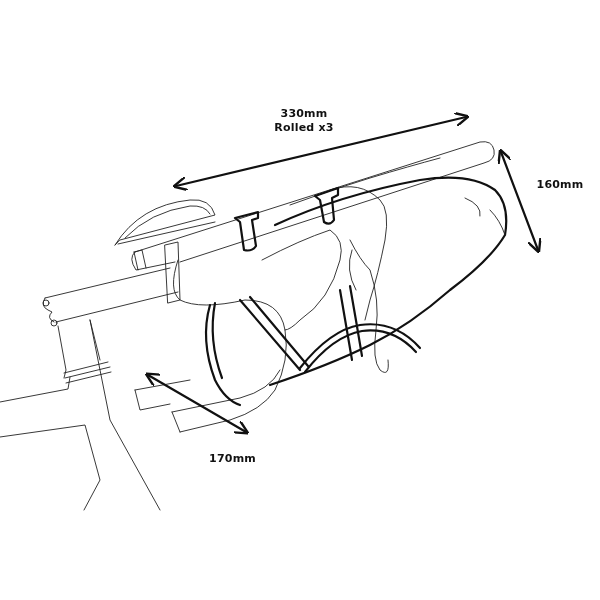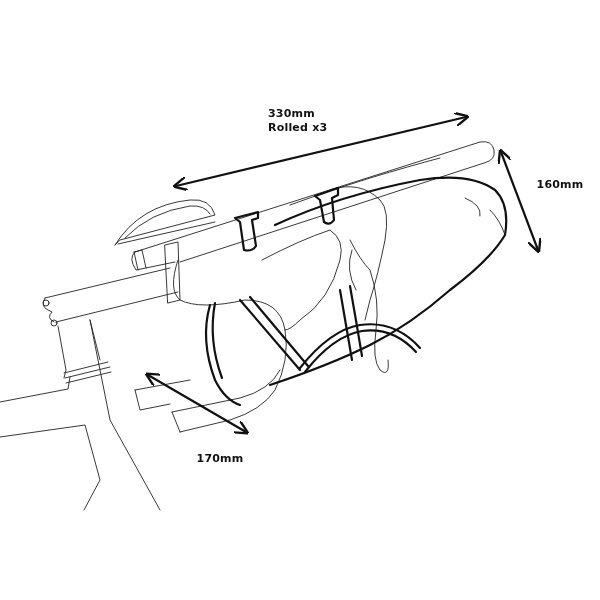--- a/index.html
+++ b/index.html
@@ -21,27 +21,27 @@
     }
     svg.drawing {
       position: absolute;
       left: 0; top: 0;
     }
     .label {
       position: absolute;
       font-weight: bold;
       font-size: 11px;
       color: #111111;
-      text-align: left;
+      text-align: center;
       line-height: 14px;
       letter-spacing: 0.2px;
     }
     .label-length { left: 268px; top: 107px; width: 72px; }
     .label-height { left: 530px; top: 178px; width: 60px; text-align: center; }
-    .label-depth  { left: 190px; top: 452px; width: 60px; text-align: center; }
+    .label-depth  { left: 196px; top: 452px; width: 60px; text-align: right; }
     .thin { fill: none; stroke: #222; stroke-width: 0.9; stroke-linejoin: round; stroke-linecap: round; }
     .bold { fill: none; stroke: #111; stroke-width: 2.2; stroke-linejoin: round; stroke-linecap: round; }
     .arrow { fill: none; stroke: #111; stroke-width: 2.2; stroke-linecap: round; }
   </style>
 </head>
 <body>
 
 <div class="stage">
 
   <svg class="drawing" width="600" height="600" viewBox="0 0 600 600">

